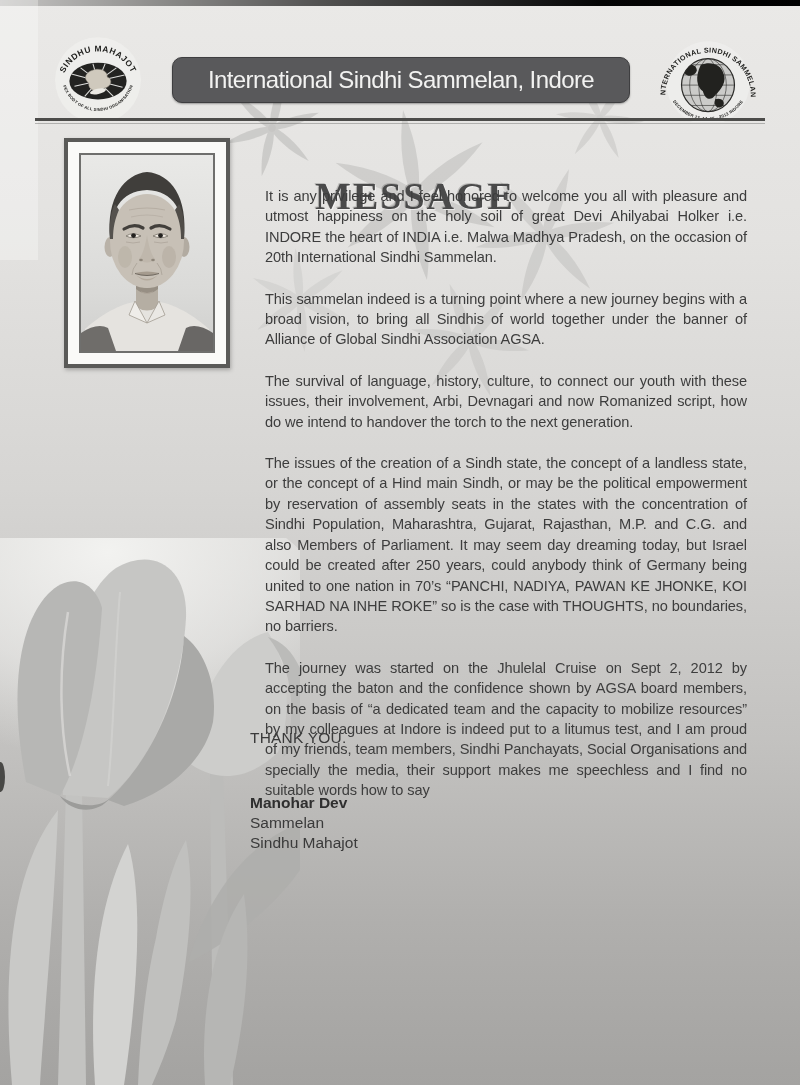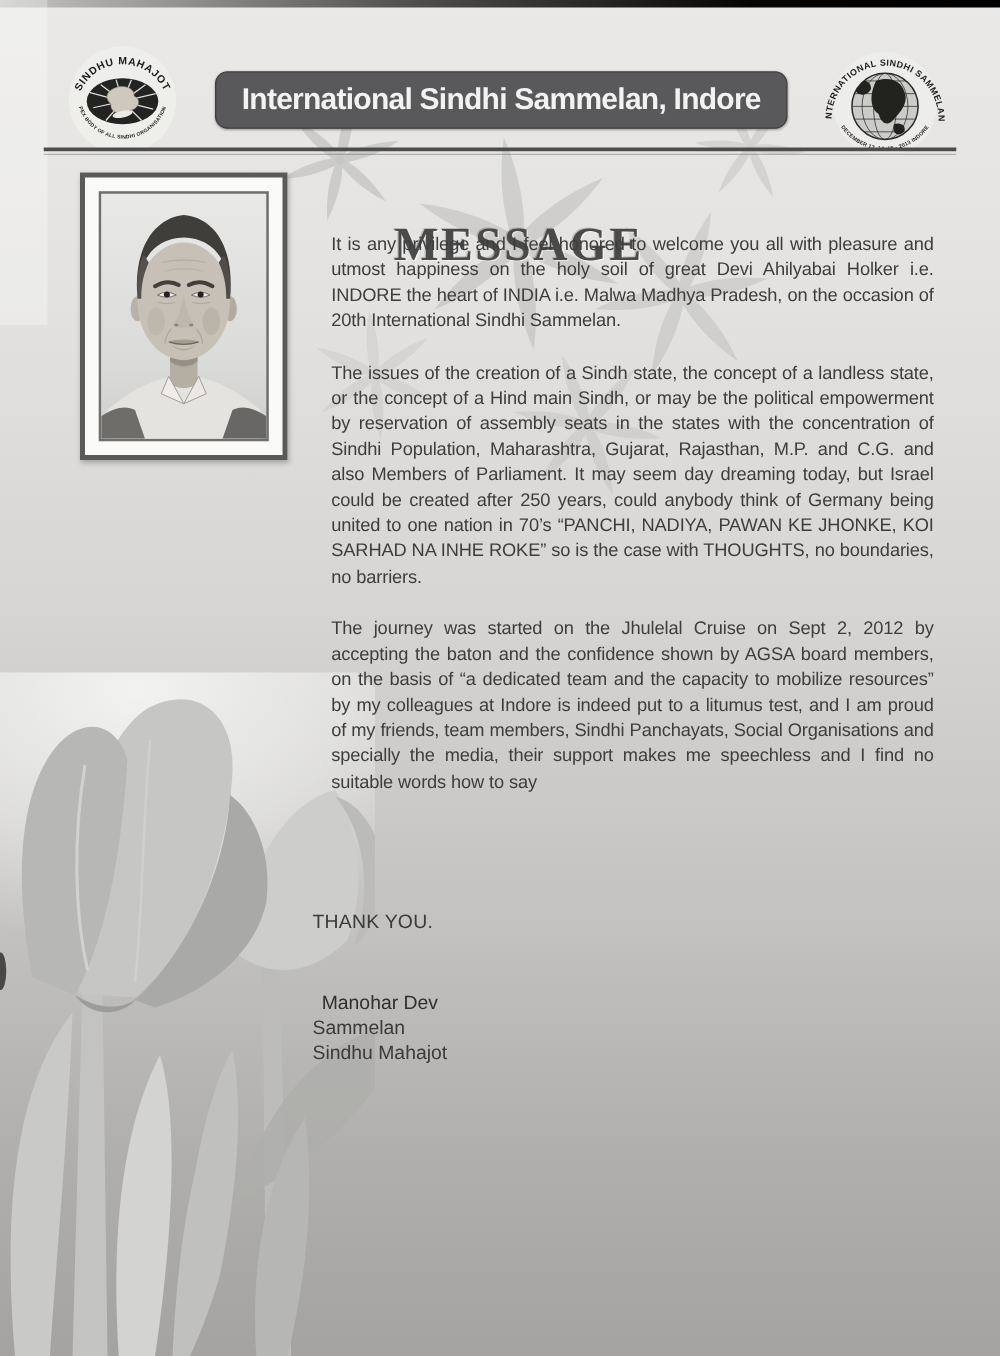--- a/index.html
+++ b/index.html
@@ -12,21 +12,21 @@
     background:linear-gradient(90deg,rgba(0,0,0,.15) 0%,rgba(0,0,0,.65) 40%,#050505 75%,#000 100%);}
   .left-band{position:absolute;left:0;top:0;width:38px;height:260px;background:rgba(255,255,255,.30);}
   .scan-notch{position:absolute;left:-4px;top:762px;width:9px;height:30px;border-radius:50%;background:#2a2a28;opacity:.8;}
 
   
   .banner{
     position:absolute;left:172px;top:57px;width:456px;height:44px;border-radius:10px;
     background:#59595b;border:1px solid #3e3e40;display:flex;align-items:center;justify-content:center;
     box-shadow:0 1px 2px rgba(0,0,0,.35);
   }
-  .banner span{color:#f2f2f1;font-size:24px;font-weight:bold;letter-spacing:-0.6px;white-space:nowrap;}
+  .banner span{color:#f2f2f1;font-size:24px;font-weight:normal;letter-spacing:-0.6px;white-space:nowrap;}
   .logo{position:absolute;}
   .logo-left{left:52px;top:33px;width:92px;height:88px;}
   .logo-right{left:652px;top:36px;width:112px;height:86px;}
   .rule{position:absolute;left:35px;top:118px;width:730px;}
   .rule .r1{height:3px;background:#4c4c4a;}
   .rule .r2{height:1px;background:rgba(110,110,108,.45);margin-top:2px;}
 
   
   .msg-heading{
     position:absolute;left:250px;top:134px;width:330px;text-align:center;
@@ -43,21 +43,21 @@
   .photo-inner svg{display:block;width:100%;height:100%;}
 
   
   .text-col{
     position:absolute;left:250px;top:186px;width:497px;
     color:#3d3d3d;font-size:14.6px;line-height:20.4px;letter-spacing:-0.1px;text-align:justify;
   }
   .text-col p{margin:0 0 21px 15px;}
   .thank-you{position:absolute;left:250px;top:729px;color:#3a3a3a;font-size:15.5px;letter-spacing:.2px;}
   .signature{position:absolute;left:250px;top:793px;color:#3a3a3a;font-size:15.5px;line-height:20px;}
-  .signature .name{font-weight:normal;color:#2f2f2f;text-align:center;}
+  .signature .name{font-weight:bold;color:#2f2f2f;}
 
   
   .stars,.tulips{position:absolute;pointer-events:none;}
   .stars{left:0;top:0;width:800px;height:520px;}
   .tulips{left:0;top:538px;width:300px;height:547px;}
 </style>
 </head>
 <body>
 
 <div class="page">
@@ -252,20 +252,22 @@
         <path d="M54,118 Q66,115 78,118 Q66,123 54,118 Z" fill="#a59b8e"></path>
         <path d="M55,120 Q66,128 77,120 Q66,131 55,120 Z" fill="#b3a99c"></path>
         <path d="M54,118.5 Q66,122.5 78,118.5" stroke="#6e675e" stroke-width="1" fill="none"></path>
         <path d="M60,137 Q66,140 72,137" stroke="#b1a99e" stroke-width="1" fill="none" opacity="0.8"></path>
       </svg>
     </div>
   </div>
 
   <div class="text-col">
     <p>It is any privilege and I feel honored to welcome you all with pleasure and utmost happiness on the holy soil of great Devi Ahilyabai Holker i.e. INDORE the heart of INDIA i.e. Malwa Madhya Pradesh, on the occasion of 20th International Sindhi Sammelan.</p>
+    <p>This sammelan indeed is a turning point where a new journey begins with a broad vision, to bring all Sindhis of world together under the banner of Alliance of Global Sindhi Association AGSA.</p>
+    <p>The survival of language, history, culture, to connect our youth with these issues, their involvement, Arbi, Devnagari and now Romanized script, how do we intend to handover the torch to the next generation.</p>
     <p>The issues of the creation of a Sindh state, the concept of a landless state, or the concept of a Hind main Sindh, or may be the political empowerment by reservation of assembly seats in the states with the concentration of Sindhi Population, Maharashtra, Gujarat, Rajasthan, M.P. and C.G. and also Members of Parliament. It may seem day dreaming today, but Israel could be created after 250 years, could anybody think of Germany being united to one nation in 70’s “PANCHI, NADIYA, PAWAN KE JHONKE, KOI SARHAD NA INHE ROKE” so is the case with THOUGHTS, no boundaries, no barriers.</p>
     <p>The journey was started on the Jhulelal Cruise on Sept 2, 2012 by accepting the baton and the confidence shown by AGSA board members, on the basis of “a dedicated team and the capacity to mobilize resources” by my colleagues at Indore is indeed put to a litumus test, and I am proud of my friends, team members, Sindhi Panchayats, Social Organisations and specially the media, their support makes me speechless and I find no suitable words how to say</p>
   </div>
 
   <div class="thank-you">THANK YOU.</div>
 
   <div class="signature">
     <div class="name">Manohar Dev</div>
     <div>Sammelan</div>
     <div>Sindhu Mahajot</div>

